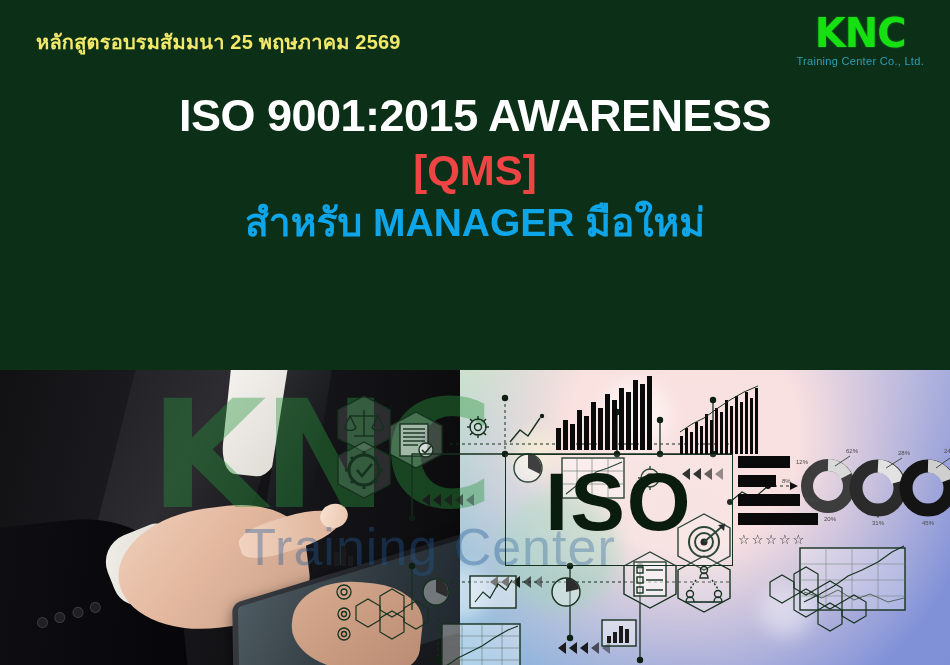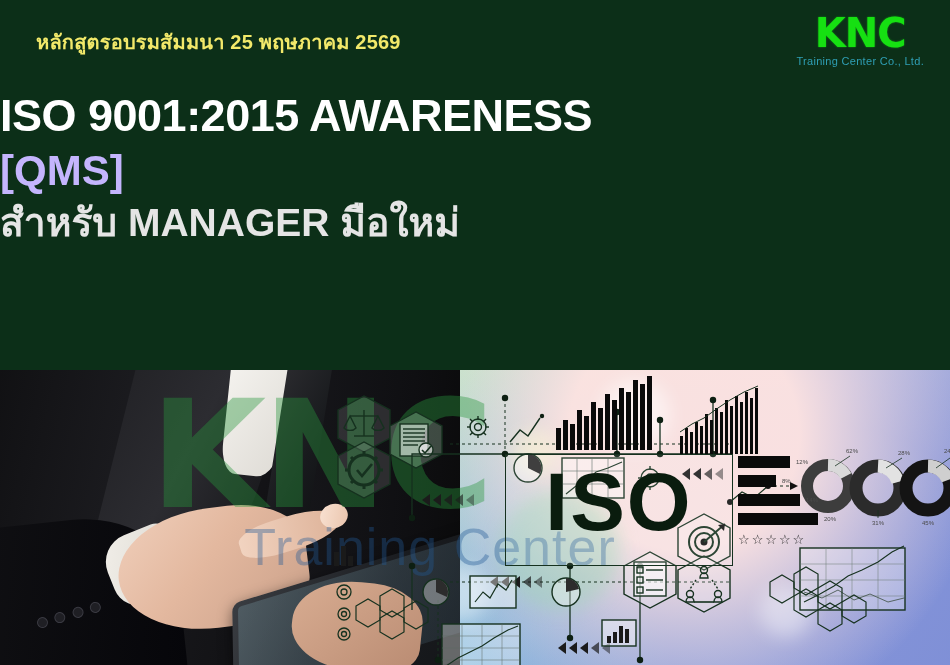--- a/index.html
+++ b/index.html
@@ -29,34 +29,34 @@
     font-family:"DejaVu Sans", sans-serif;
     text-shadow:0 0 2px rgba(22,224,18,.6);
   }
   .logo-sub{
     font-size:11px; color:#2f9fb5; letter-spacing:.3px;
     margin-top:3px; font-family:"Liberation Sans", sans-serif;
   }
 
   
   .title-wrap{
-    position:absolute; left:0; top:92px; width:950px; text-align:left;
+    position:absolute; left:0; top:92px; width:950px; text-align:center;
   }
   .t-line1{
     font-size:45px; font-weight:800; color:#ffffff;
     letter-spacing:-.5px; line-height:1.05; white-space:nowrap;
   }
   .t-line2{
     margin-top:10px;
-    font-size:42px; font-weight:800; color:#c4b5fd;
+    font-size:42px; font-weight:800; color:#ef4444;
     letter-spacing:0px; line-height:1.05;
   }
   .t-line3{
     margin-top:8px;
-    font-size:39px; font-weight:700; color:#e5e5e5;
+    font-size:39px; font-weight:700; color:#0ea5e9;
     line-height:1.15; white-space:nowrap;
   }
 
   
   .photo{
     position:absolute; left:0; top:370px; width:950px; height:295px;
     overflow:hidden;
     background:
       radial-gradient(circle at 72% 22%, rgba(255,228,225,.95) 0 16%, rgba(255,255,255,0) 42%),
       radial-gradient(circle at 88% 78%, rgba(122,140,215,.85) 0 20%, rgba(255,255,255,0) 50%),

